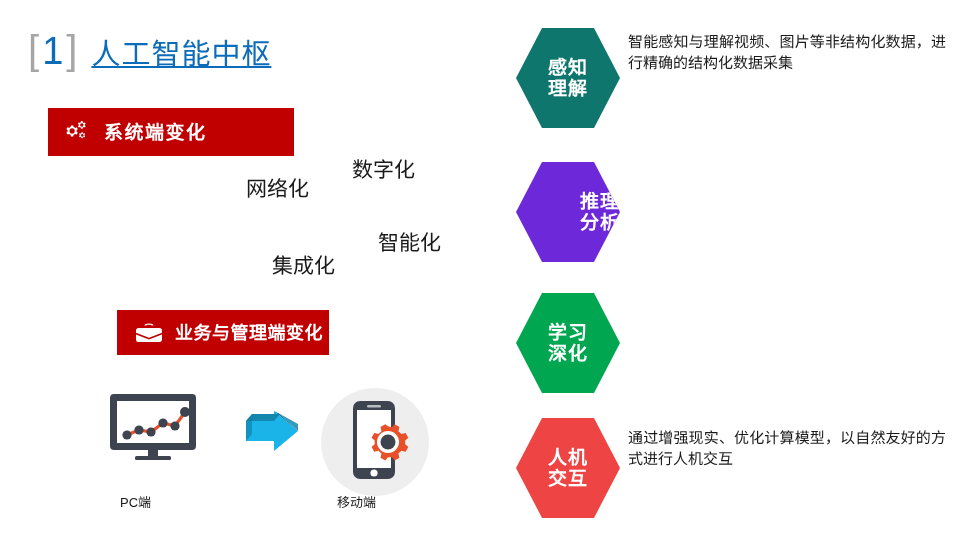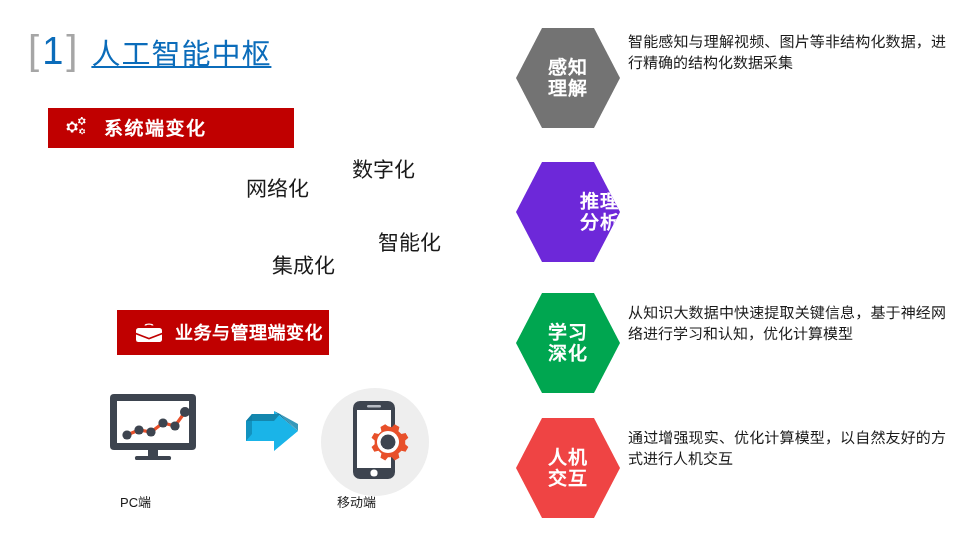--- a/index.html
+++ b/index.html
@@ -57,21 +57,21 @@
     position: absolute;
     background: #c00000;
     display: flex;
     align-items: center;
     box-sizing: border-box;
   }
   .banner-1 {
     left: 48px;
     top: 108px;
     width: 246px;
-    height: 40px;
+    height: 48px;
     padding-left: 14px;
   }
   .banner-2 {
     left: 117px;
     top: 310px;
     width: 212px;
     height: 45px;
     padding-left: 16px;
   }
   .banner-label {
@@ -252,40 +252,39 @@
         <circle cx="0" cy="0" r="11" fill="#ffffff"></circle>
         <circle cx="0" cy="0" r="7.5" fill="#3d444f"></circle>
       </g>
     </svg>
   </div>
 
   <div class="endpoint-label label-pc">PC端</div>
   <div class="endpoint-label label-mobile">移动端</div>
 
   <div class="hex-row row-1">
-    <div class="hex" style="background-color: #737373;">
+    <div class="hex" style="background-color: #0f766e;">
       <span class="hex-label">感知
 理解</span>
     </div>
     <div class="hex-desc">智能感知与理解视频、图片等非结构化数据，进行精确的结构化数据采集</div>
   </div>
 
   <div class="hex-row row-2">
     <div class="hex" style="background-color: #6d28d9; justify-content: flex-end;">
       <span class="hex-label">推理
 分析</span>
     </div>
   </div>
 
   <div class="hex-row row-3">
     <div class="hex" style="background-color: rgb(0, 166, 80);">
       <span class="hex-label">学习
 深化</span>
     </div>
-    <div class="hex-desc">从知识大数据中快速提取关键信息，基于神经网络进行学习和认知，优化计算模型</div>
   </div>
 
   <div class="hex-row row-4">
     <div class="hex" style="background-color: #ef4444;">
       <span class="hex-label">人机
 交互</span>
     </div>
     <div class="hex-desc">通过增强现实、优化计算模型，以自然友好的方式进行人机交互</div>
   </div>
 

